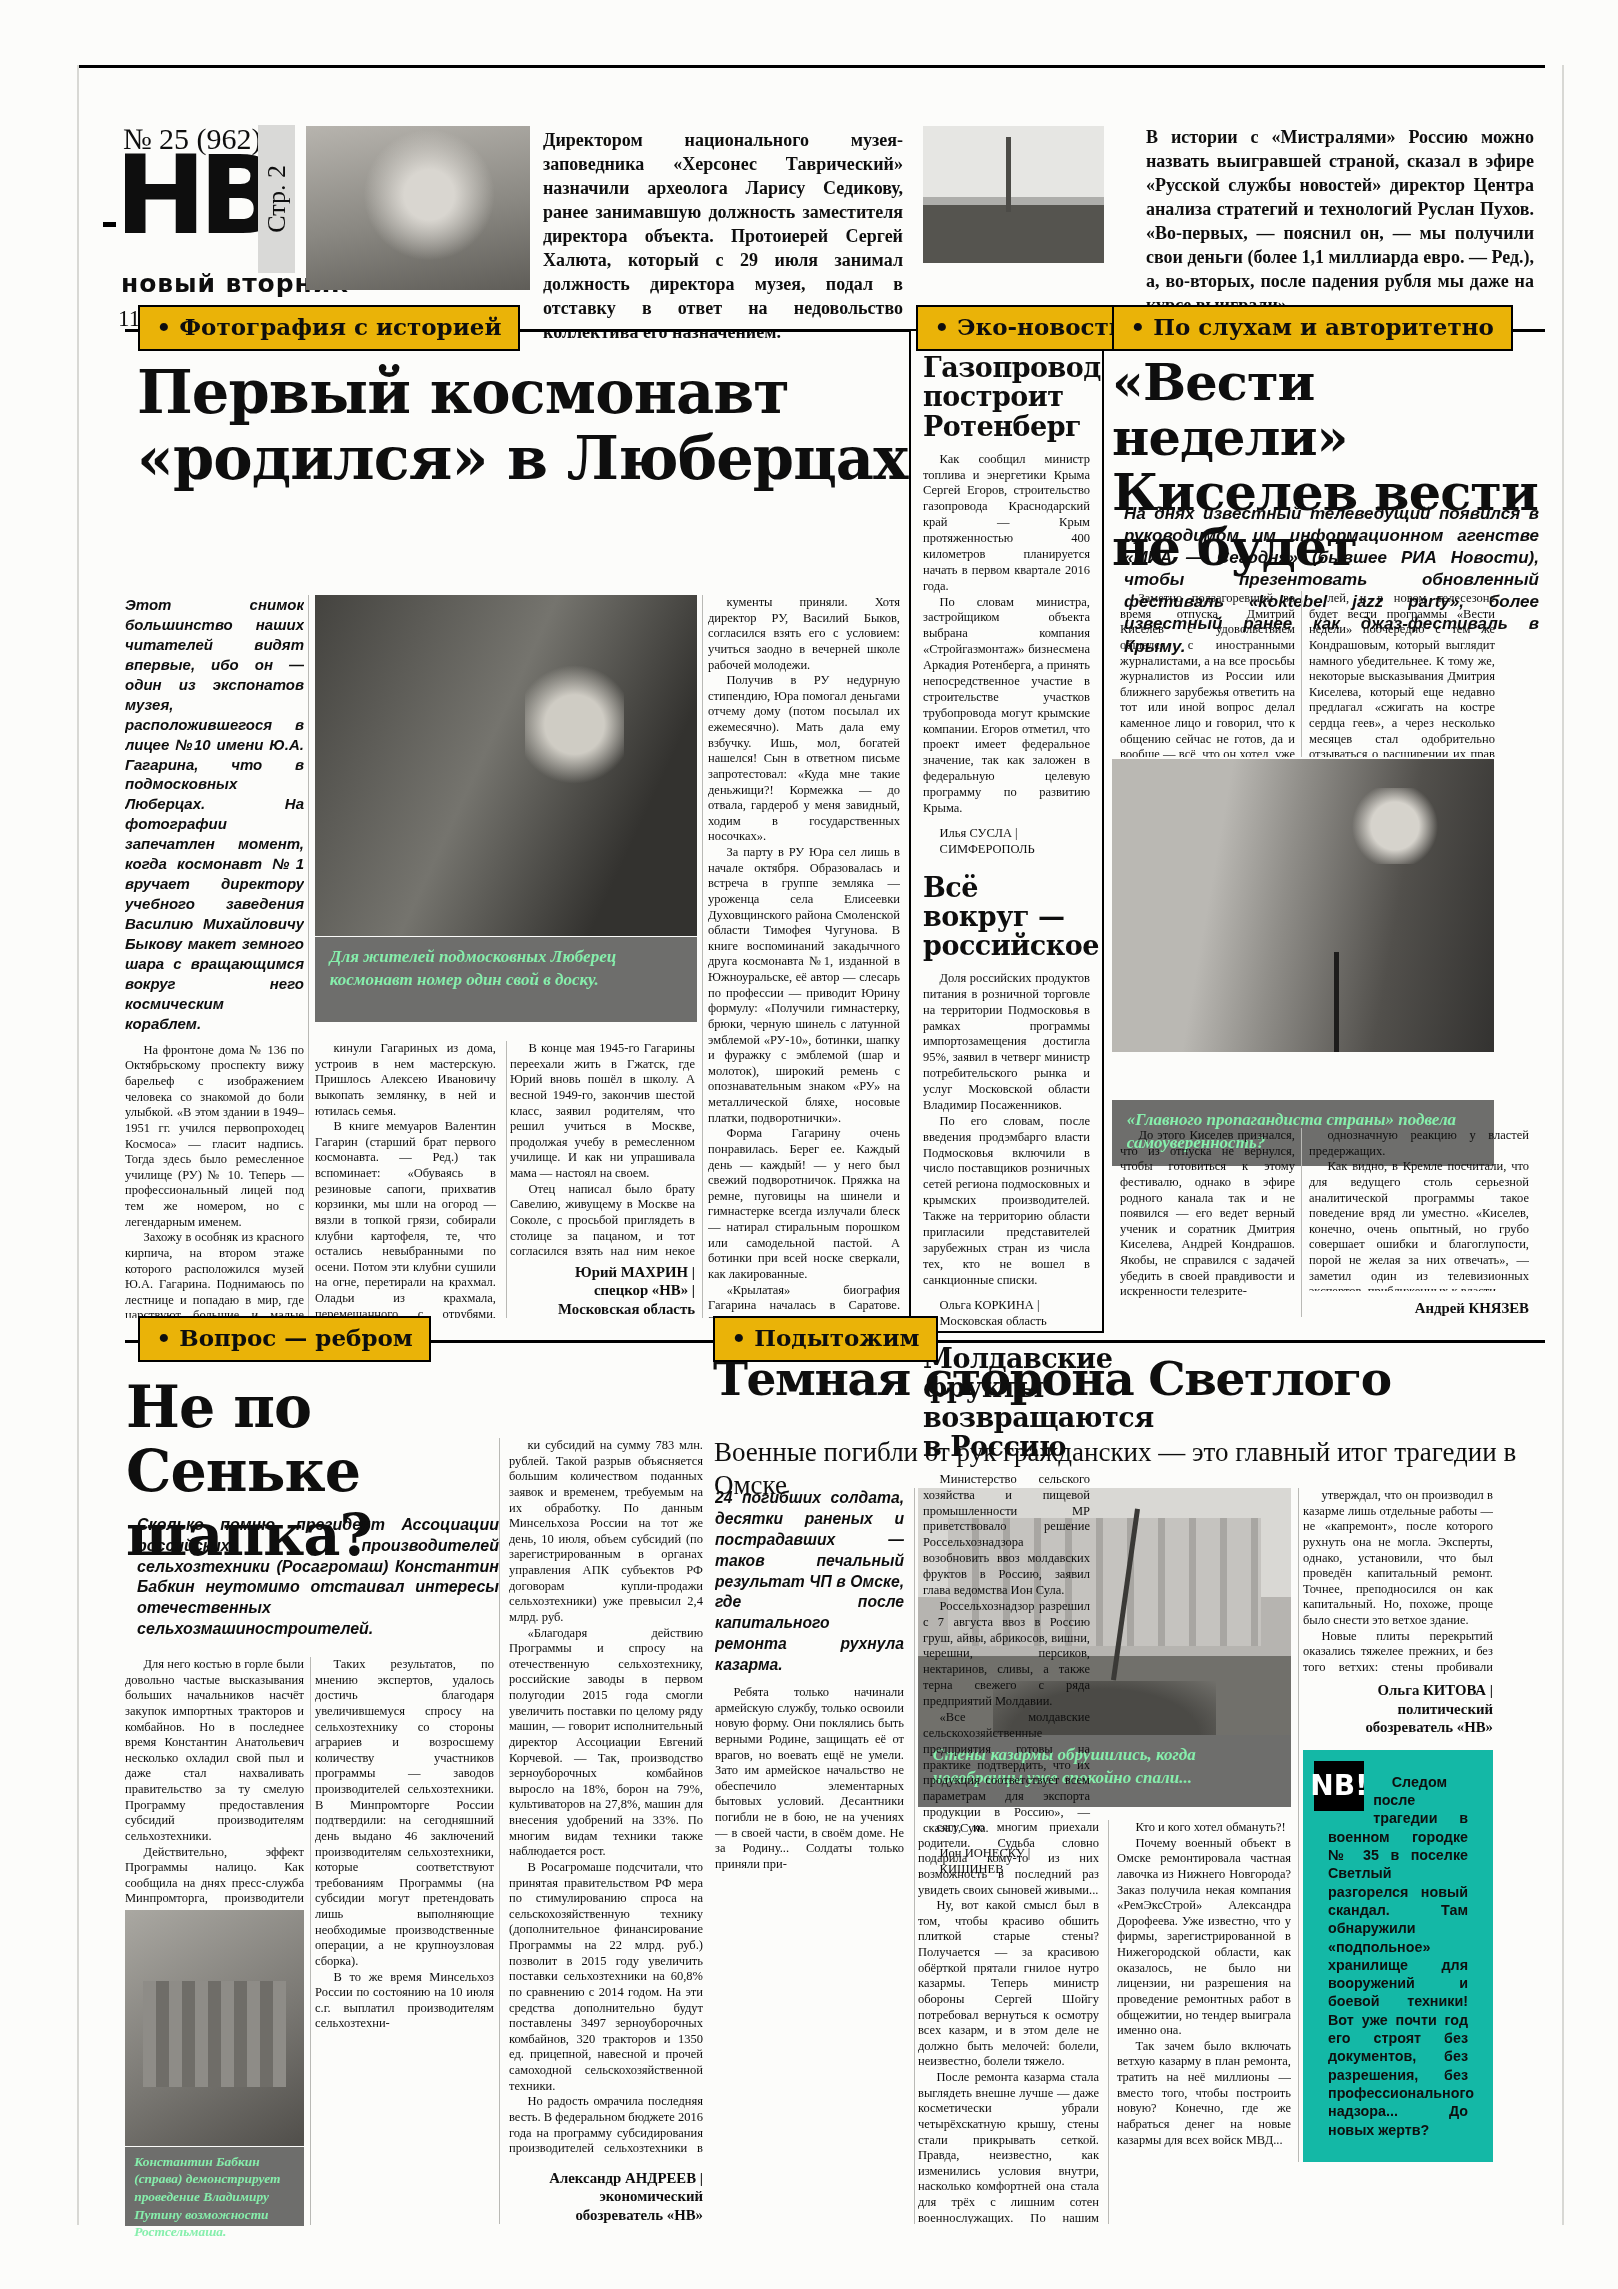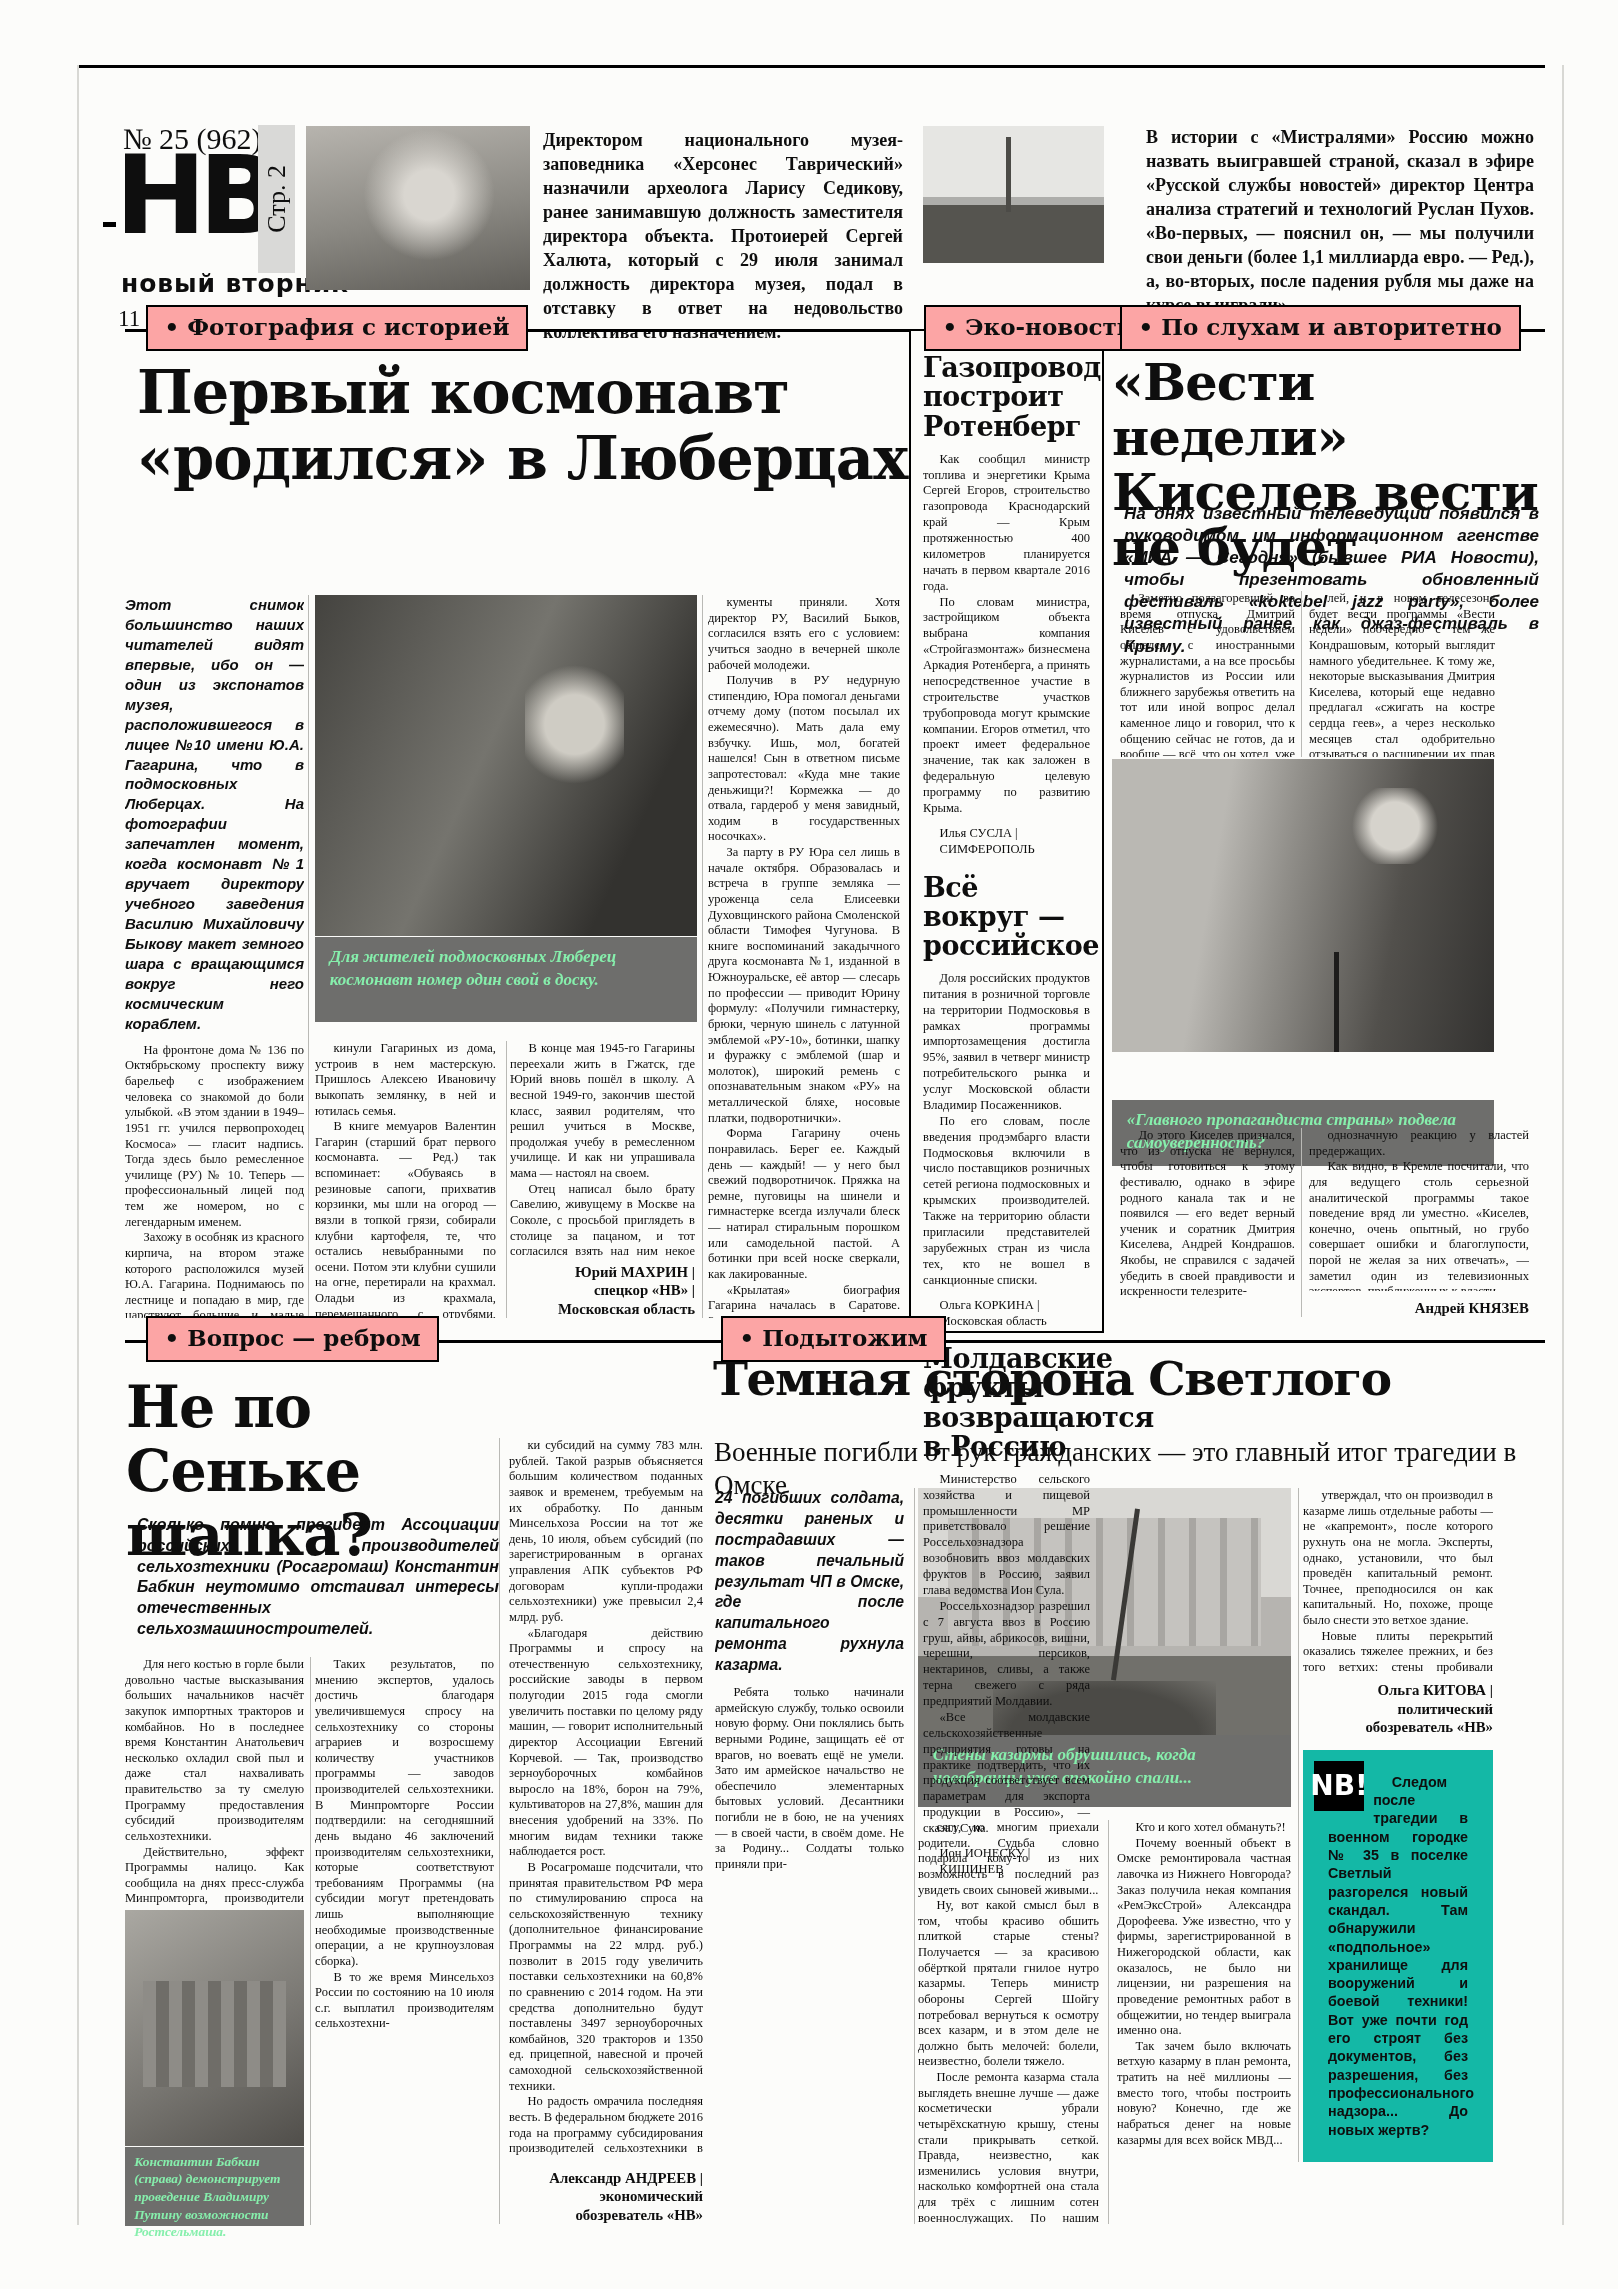--- a/index.html
+++ b/index.html
@@ -11,21 +11,21 @@
 
   .issue{font:400 30px "Liberation Serif",serif;}
   .logo{font:900 109px/0.92 "DejaVu Sans",sans-serif;letter-spacing:-7.4px;}
   .tagline{font:700 25px "DejaVu Sans",sans-serif;letter-spacing:0.9px;}
   .date{font:400 23px "Liberation Serif",serif;}
   .pagestrip{background:#d9d9d7;display:flex;align-items:center;justify-content:center;}
   .pagestrip span{writing-mode:vertical-rl;transform:rotate(180deg);font:400 26px "Liberation Serif",serif;}
 
   .brief{font:700 18px/1.33 "Liberation Serif",serif;text-align:justify;}
 
-  .labelbox{position:absolute;background:#fca5a5;border:2.8px solid #000;padding:5.5px 16.6px 9.2px;font:700 23px "DejaVu Serif",serif;white-space:nowrap;z-index:3;margin-left:8px;}
+  .labelbox{position:absolute;background:#eab308;border:2.8px solid #000;padding:5.5px 16.6px 9.2px;font:700 23px "DejaVu Serif",serif;white-space:nowrap;z-index:3;}
 
   .hl{font-family:"DejaVu Serif",serif;font-weight:700;letter-spacing:-0.9px;}
   .sub{font:400 27px/1.24 "Liberation Serif",serif;}
 
   .photo{position:absolute;}
   .caption{position:absolute;background:#6e6e6c;color:#86efac;font:700 italic 17px/1.32 "Liberation Serif",serif;padding:9.2px 14.8px;box-sizing:border-box;}
 
   .col{position:absolute;overflow:hidden;}
   .col p{margin:0;text-indent:18.5px;text-align:justify;font:400 12.5px/1.25 "Liberation Serif",serif;}
   .lead{font:italic 700 15px/1.33 "Liberation Sans",sans-serif;text-align:justify;margin-bottom:9.2px;}

